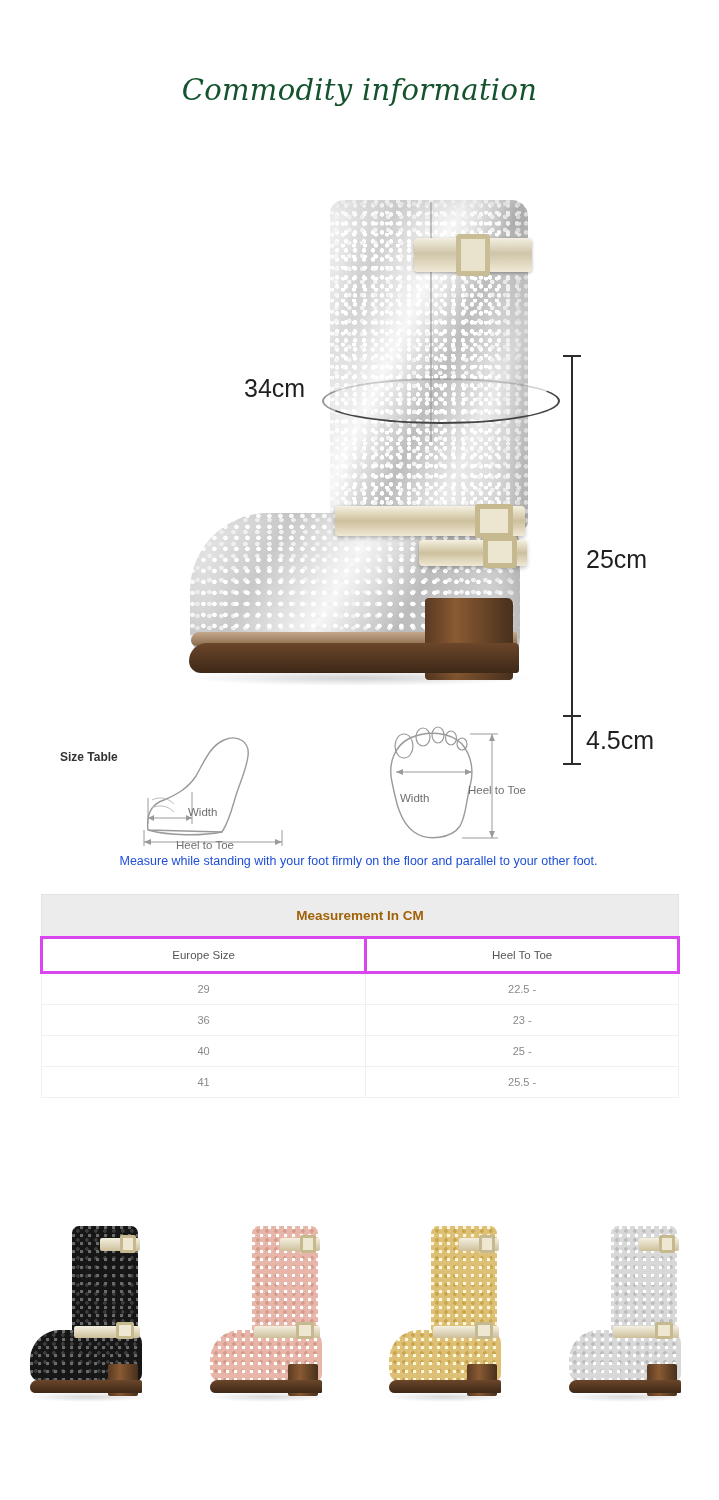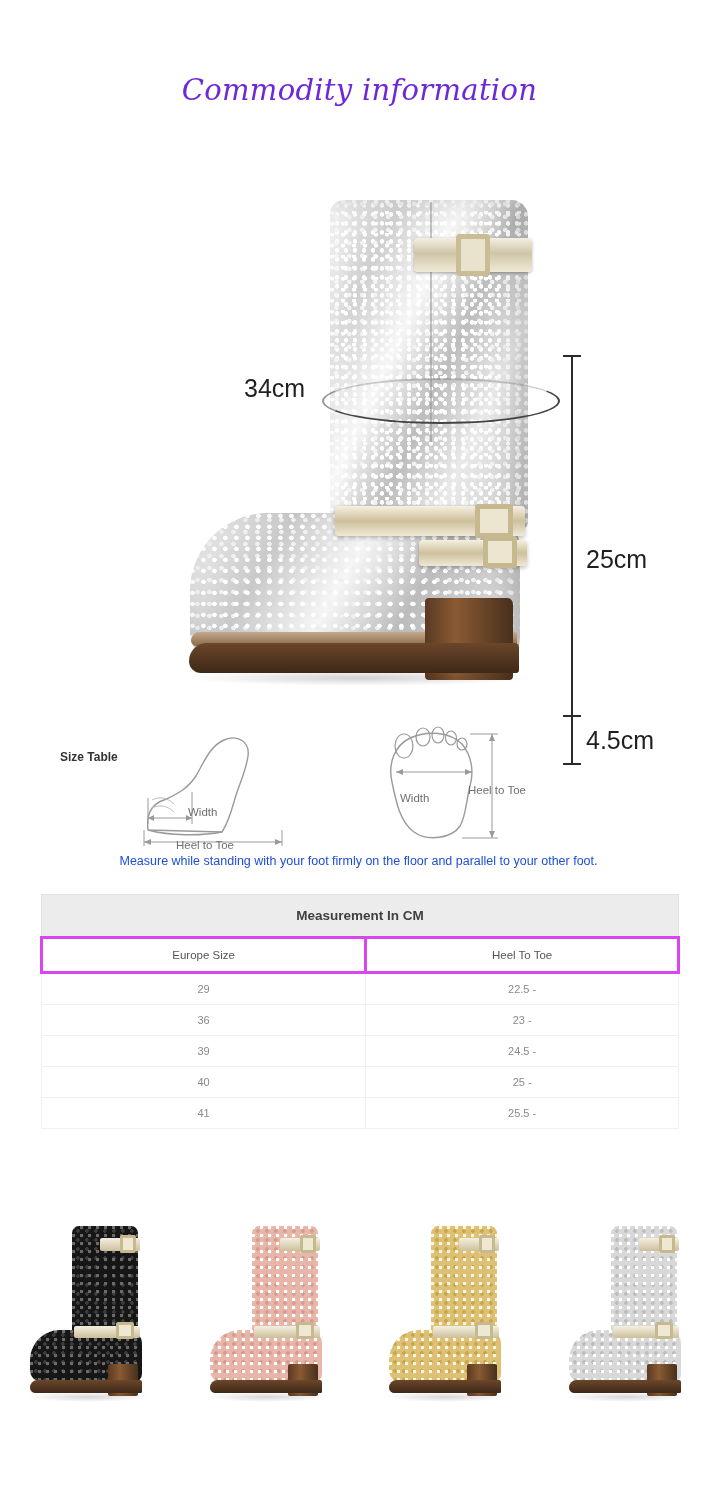--- a/index.html
+++ b/index.html
@@ -33,21 +33,21 @@
     width: 356px;
     height: 7px;
     background: linear-gradient(to right, #e8dcc2, #8d7b5a 40%, #8d7b5a 60%, #e8dcc2);
   }
   .header-title {
     position: relative;
     z-index: 2;
     font-family: "DejaVu Serif", serif;
     font-style: italic;
     font-size: 29px;
-    color: #6d28d9;
+    color: #14532d;
     background: #ffffff;
     padding: 0 14px;
     letter-spacing: 0.3px;
     white-space: nowrap;
   }
 
   
   .hero {
     position: absolute;
     top: 150px; left: 0;
@@ -235,21 +235,21 @@
 
   
   .table {
     position: absolute;
     top: 894px; left: 40px;
     width: 640px;
     border-collapse: collapse;
   }
   .table th.caption {
     background: #ececec;
-    color: #404040;
+    color: #a16207;
     font-size: 13.5px;
     font-weight: bold;
     text-align: center;
     padding: 13px 0;
     border: 1px solid #e2e2e2;
   }
   .table td.colhead {
     font-size: 11.5px;
     color: #555;
     text-align: center;
@@ -447,24 +447,20 @@
     <tbody>
       <tr>
         <td class="cell">29</td>
         <td class="cell">22.5 -</td>
       </tr>
       <tr>
         <td class="cell">36</td>
         <td class="cell">23 -</td>
       </tr>
       <tr>
-        <td class="cell">39</td>
-        <td class="cell">24.5 -</td>
-      </tr>
-      <tr>
         <td class="cell">40</td>
         <td class="cell">25 -</td>
       </tr>
       <tr>
         <td class="cell">41</td>
         <td class="cell">25.5 -</td>
       </tr>
     </tbody>
   </table>
 

